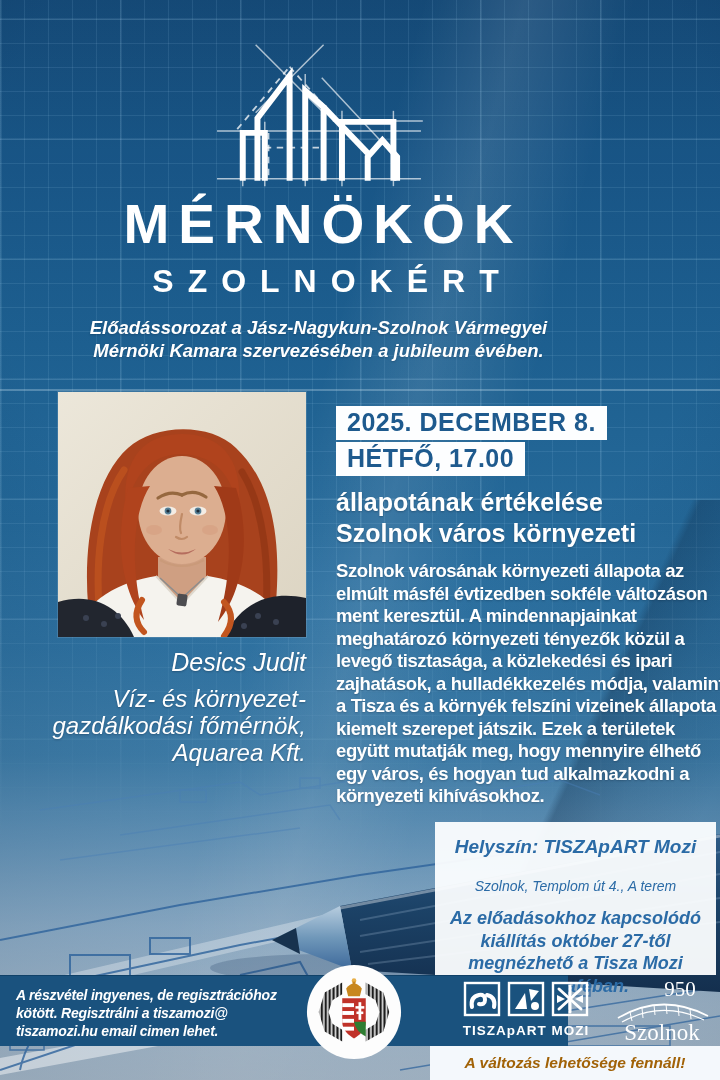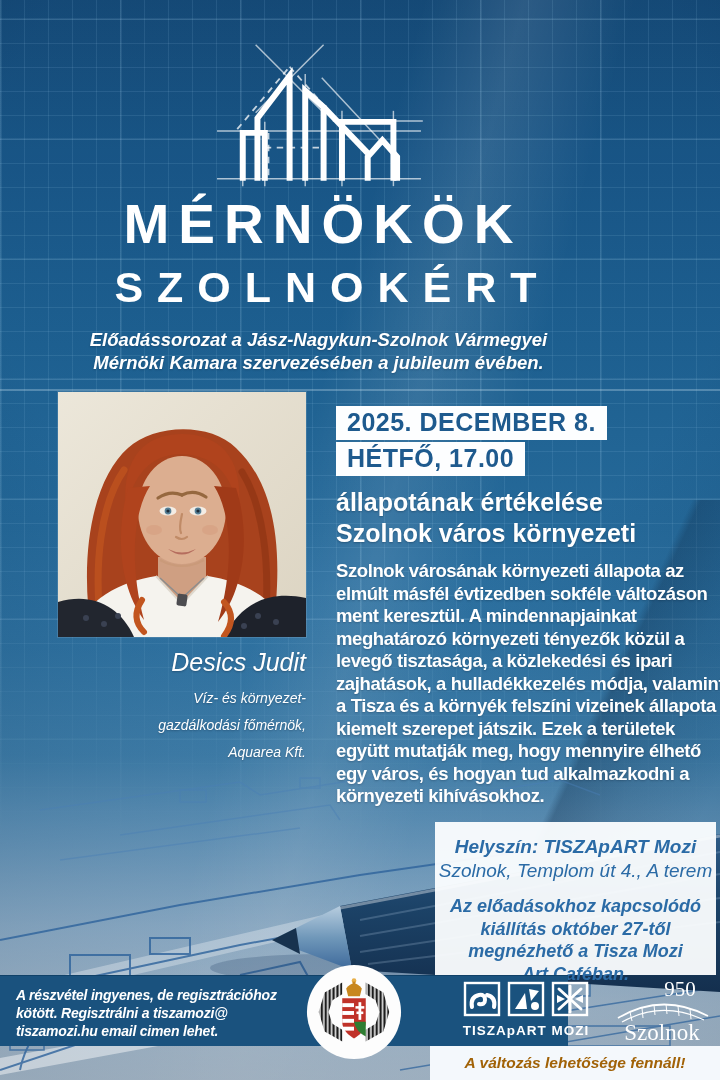--- a/index.html
+++ b/index.html
@@ -33,51 +33,51 @@
     background:linear-gradient(115deg, transparent 54%, rgba(8,35,64,0.30) 56%, rgba(8,35,64,0.12) 70%, transparent 88%);
   }
   .bg-hline{position:absolute;left:0;top:389px;width:720px;height:2px;background:rgba(210,232,246,0.30);}
 
   .scene{position:absolute;left:0;top:740px;width:720px;height:340px;}
 
   
   .header{position:absolute;left:0;top:0;width:637px;text-align:center;color:#fff;}
   .logo-wrap{margin:30px auto 0;width:220px;height:158px;}
   .title1{font-size:55px;font-weight:bold;letter-spacing:9px;padding-left:9px;line-height:1.05;margin-top:8px;}
-  .title2{font-size:43px;font-weight:bold;letter-spacing:14px;padding-left:28px;margin-top:9px;}
+  .title2{font-size:32px;font-weight:bold;letter-spacing:14px;padding-left:28px;margin-top:9px;}
   .subtitle{margin-top:16px;font-style:italic;font-weight:bold;font-size:18.5px;line-height:23.5px;
     text-shadow:0 1px 2px rgba(0,20,40,.25);}
 
   
   .photo{position:absolute;left:58px;top:392px;width:248px;height:245px;overflow:hidden;
     box-shadow:0 0 0 1px rgba(255,255,255,0.12);}
 
   
   .speaker{position:absolute;left:16px;top:648px;width:290px;text-align:right;color:#fff;font-style:italic;
     text-shadow:0 1px 2px rgba(0,20,40,.3);}
   .speaker-name{font-size:25px;font-weight:normal;}
-  .speaker-role{margin-top:8px;font-size:14px;line-height:27px;}
+  .speaker-role{margin-top:8px;font-size:24px;line-height:27px;}
 
   
   .right-col{position:absolute;left:336px;top:406px;width:392px;}
   .chip{display:table;background:#fdfeff;color:#1e5a8e;font-weight:bold;font-size:25px;
     padding:2px 11px 3px;letter-spacing:0.5px;}
   .chip + .chip{margin-top:2px;}
   .talk-title{margin-top:11px;color:#fff;font-weight:bold;font-size:25px;line-height:31px;
     text-shadow:0 1px 2px rgba(0,20,40,.3);}
   .talk-title div{white-space:nowrap;}
   .desc{margin-top:11px;color:#fff;font-weight:bold;font-size:18.5px;line-height:22.5px;
     letter-spacing:-0.4px;width:390px;text-shadow:0 1px 2px rgba(0,20,40,.25);}
 
   
   .venue-box{position:absolute;left:435px;top:822px;width:281px;height:153px;box-sizing:border-box;
     background:rgba(252,254,255,0.95);color:#2b6ba6;text-align:center;font-style:italic;
     padding-top:14px;}
   .venue-title{font-size:19px;font-weight:bold;}
-  .venue-addr{font-size:19px;margin-top:2px;}
+  .venue-addr{font-size:14px;margin-top:20px;}
   .venue-exh{margin-top:13px;font-size:18px;font-weight:bold;line-height:22.5px;}
 
   
   .footer-band{position:absolute;left:0;top:975px;width:568px;height:71px;background:#1a527e;
     border-top:1px solid rgba(10,55,90,0.6);box-sizing:border-box;}
   .registration{position:absolute;left:16px;top:10px;color:#fff;font-style:italic;font-weight:bold;
     font-size:14px;line-height:18px;letter-spacing:-0.2px;}
   .registration div{white-space:nowrap;}
   .emblem{position:absolute;left:305px;top:-13px;width:98px;height:98px;}
   .tiszapart{position:absolute;left:455px;top:5px;width:142px;text-align:center;color:#fff;}

